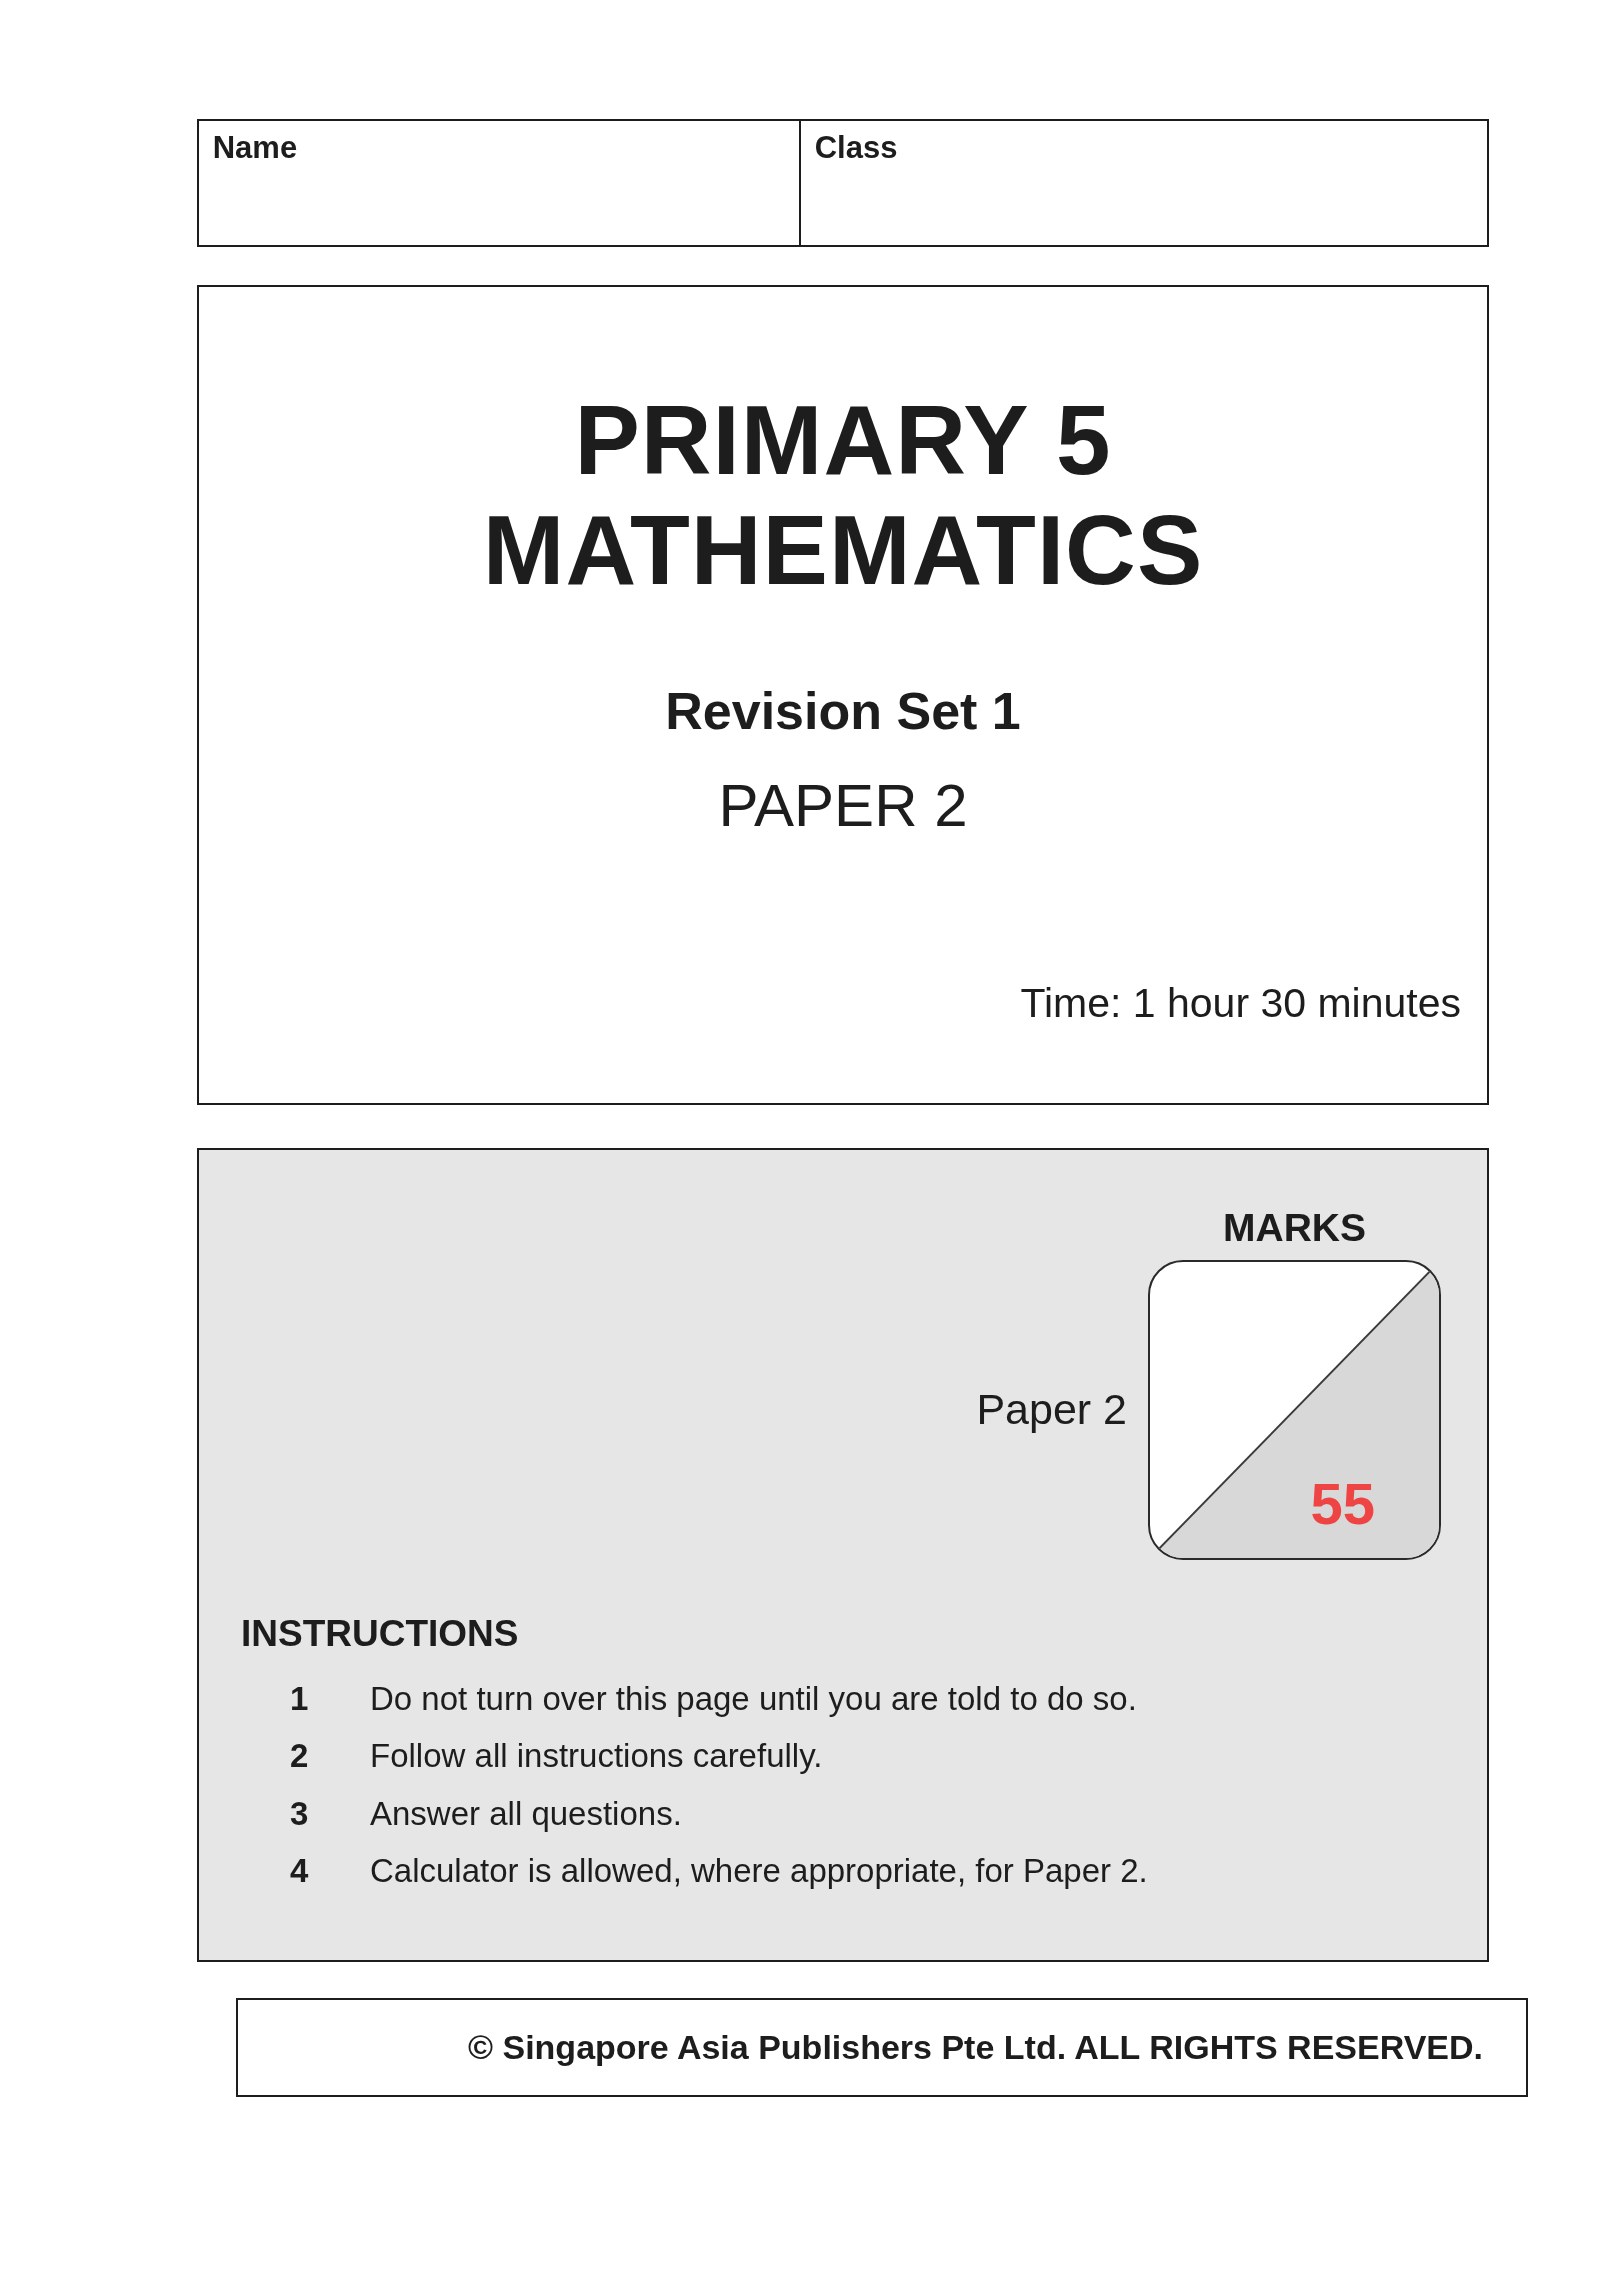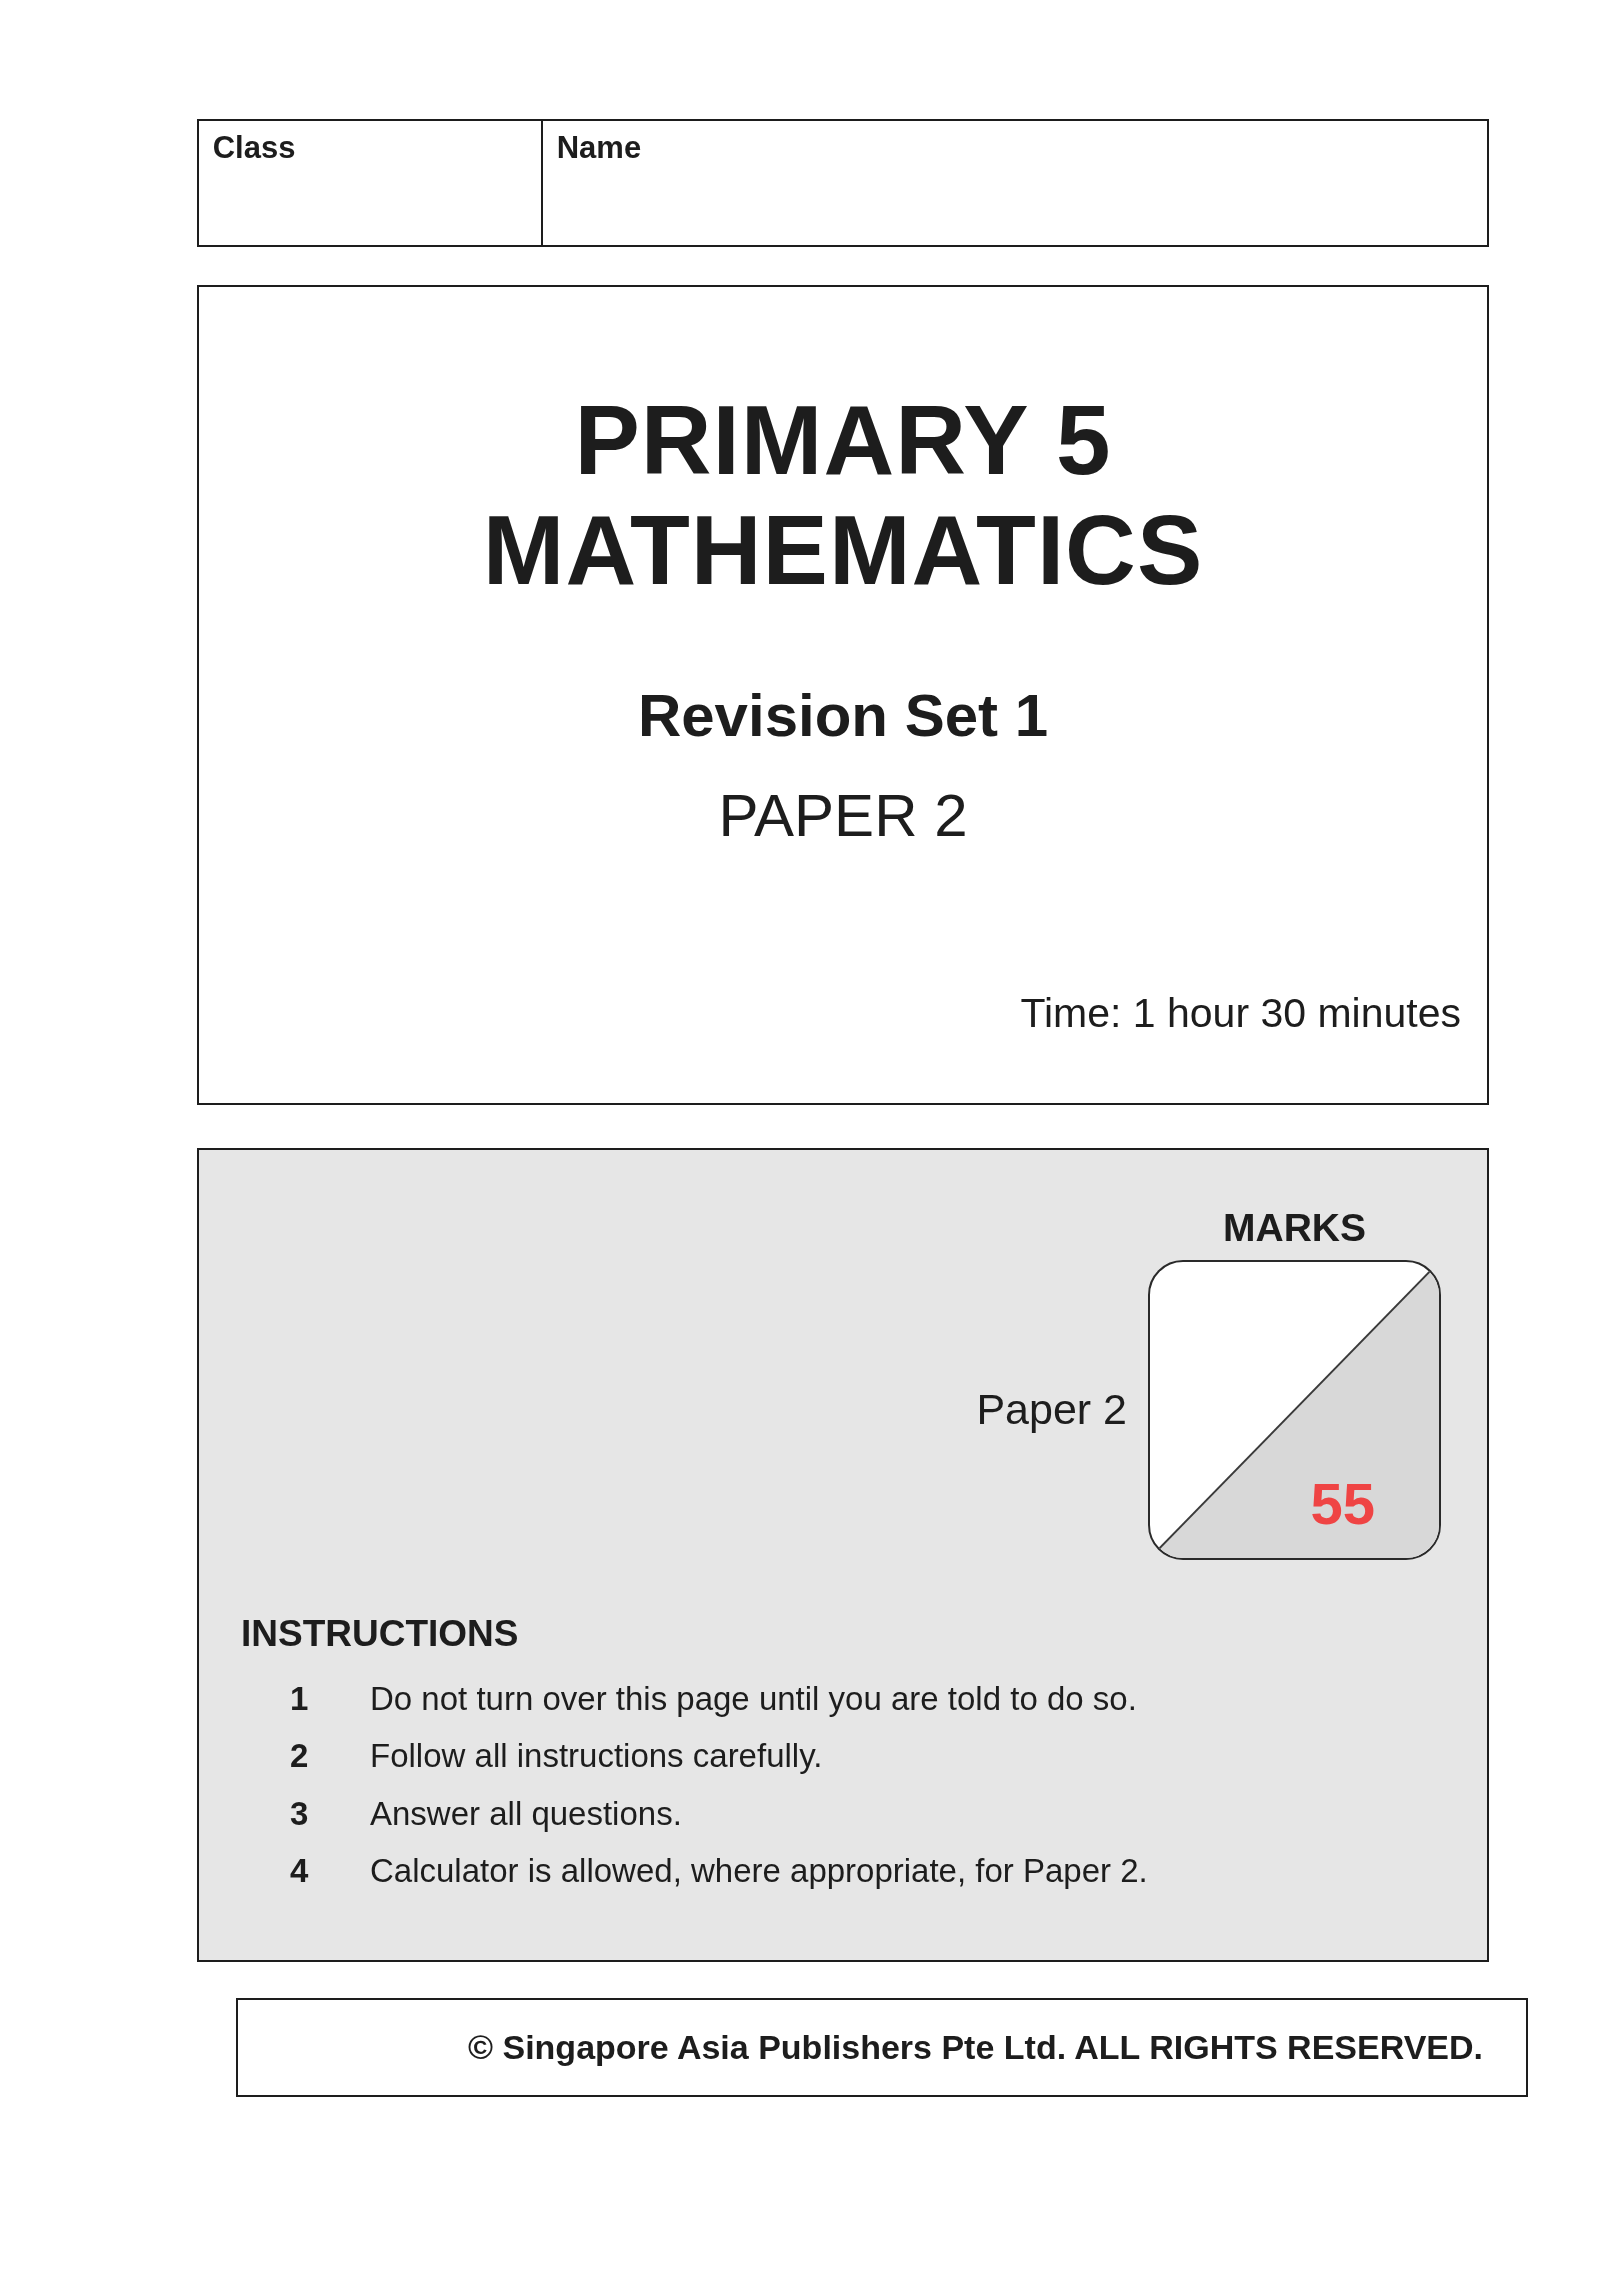--- a/index.html
+++ b/index.html
@@ -42,21 +42,21 @@
     text-align:center;
     background:#fff;
   }
   .main-title{
     margin-top:99px;
     font-size:98px;font-weight:bold;line-height:1.12;
     letter-spacing:1px;
   }
   .revision-title{
     margin-top:74px;
-    font-size:60px;font-weight:bold;line-height:1.2;
+    font-size:52px;font-weight:bold;line-height:1.2;
   }
   .paper-number{
     margin-top:28px;
     font-size:60px;font-weight:normal;line-height:1.2;
   }
   .time-allowed{
     margin-top:137px;
     padding-right:26px;
     text-align:right;
     font-size:41px;line-height:1.2;
@@ -127,25 +127,25 @@
   .copyright-text{
     font-size:34px;font-weight:bold;line-height:1.1;
   }
 </style>
 </head>
 <body>
 
 <div class="page">
 
   <div class="header-table">
+    <div class="header-cell cell-name">
+      <span class="header-label">Name</span>
+    </div>
     <div class="header-cell cell-class">
       <span class="header-label">Class</span>
-    </div>
-    <div class="header-cell cell-name">
-      <span class="header-label">Name</span>
     </div>
   </div>
 
   <div class="title-box">
     <div class="main-title">
       <div>PRIMARY 5</div>
       <div>MATHEMATICS</div>
     </div>
     <div class="revision-title">Revision Set 1</div>
     <div class="paper-number">PAPER 2</div>

